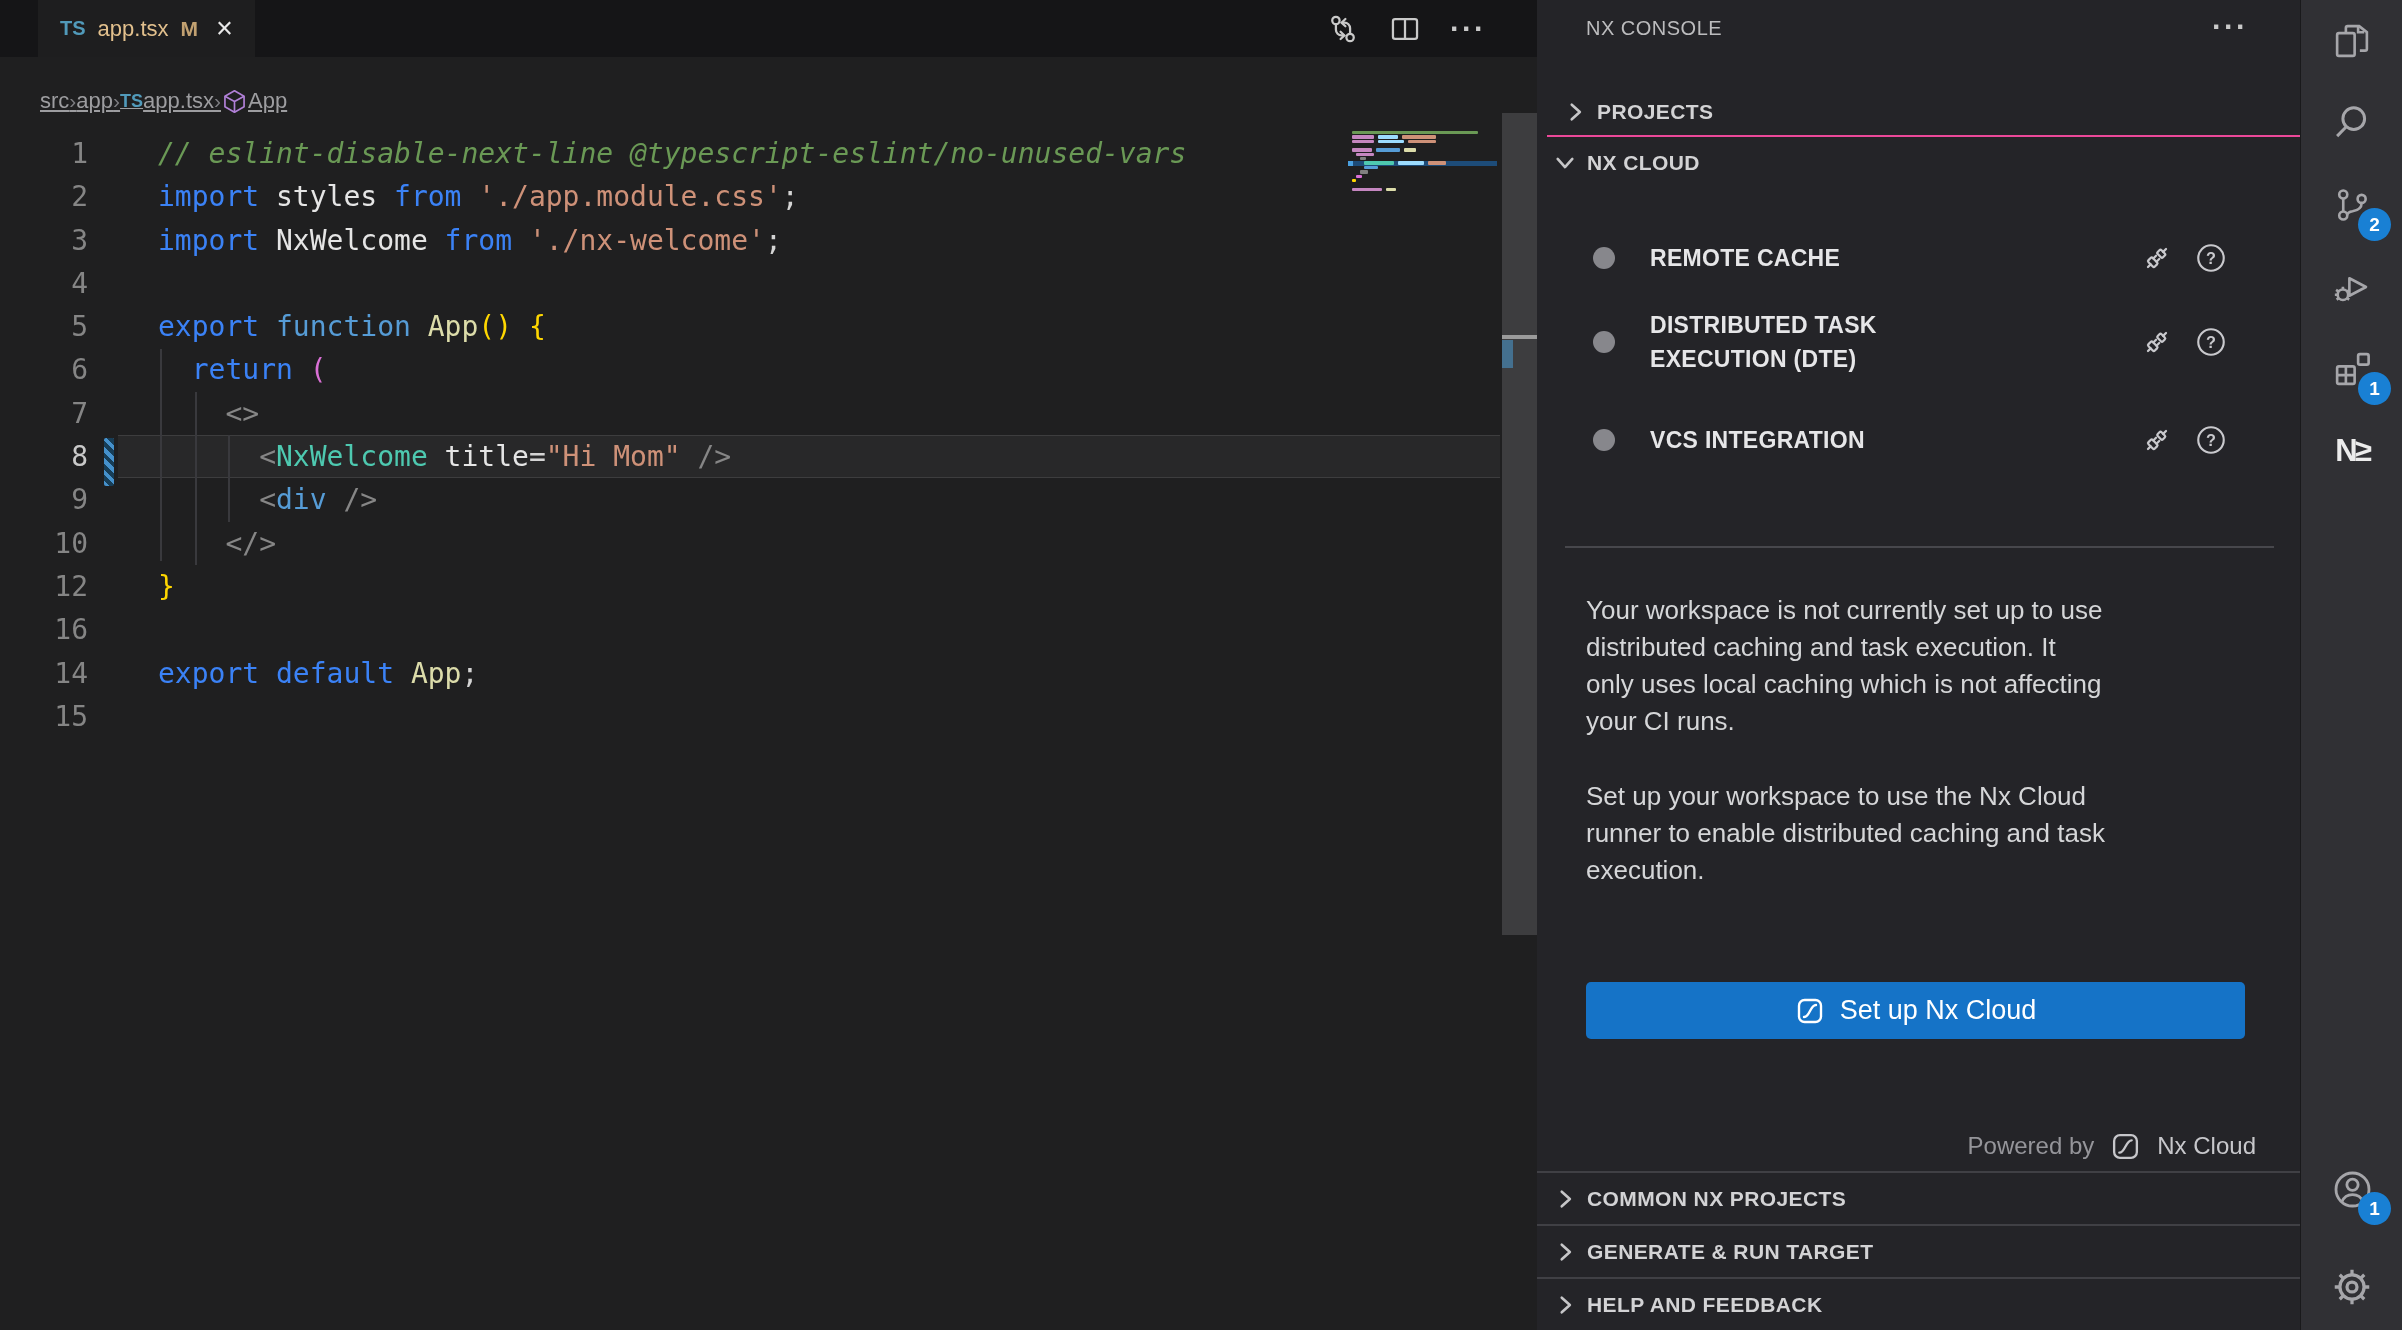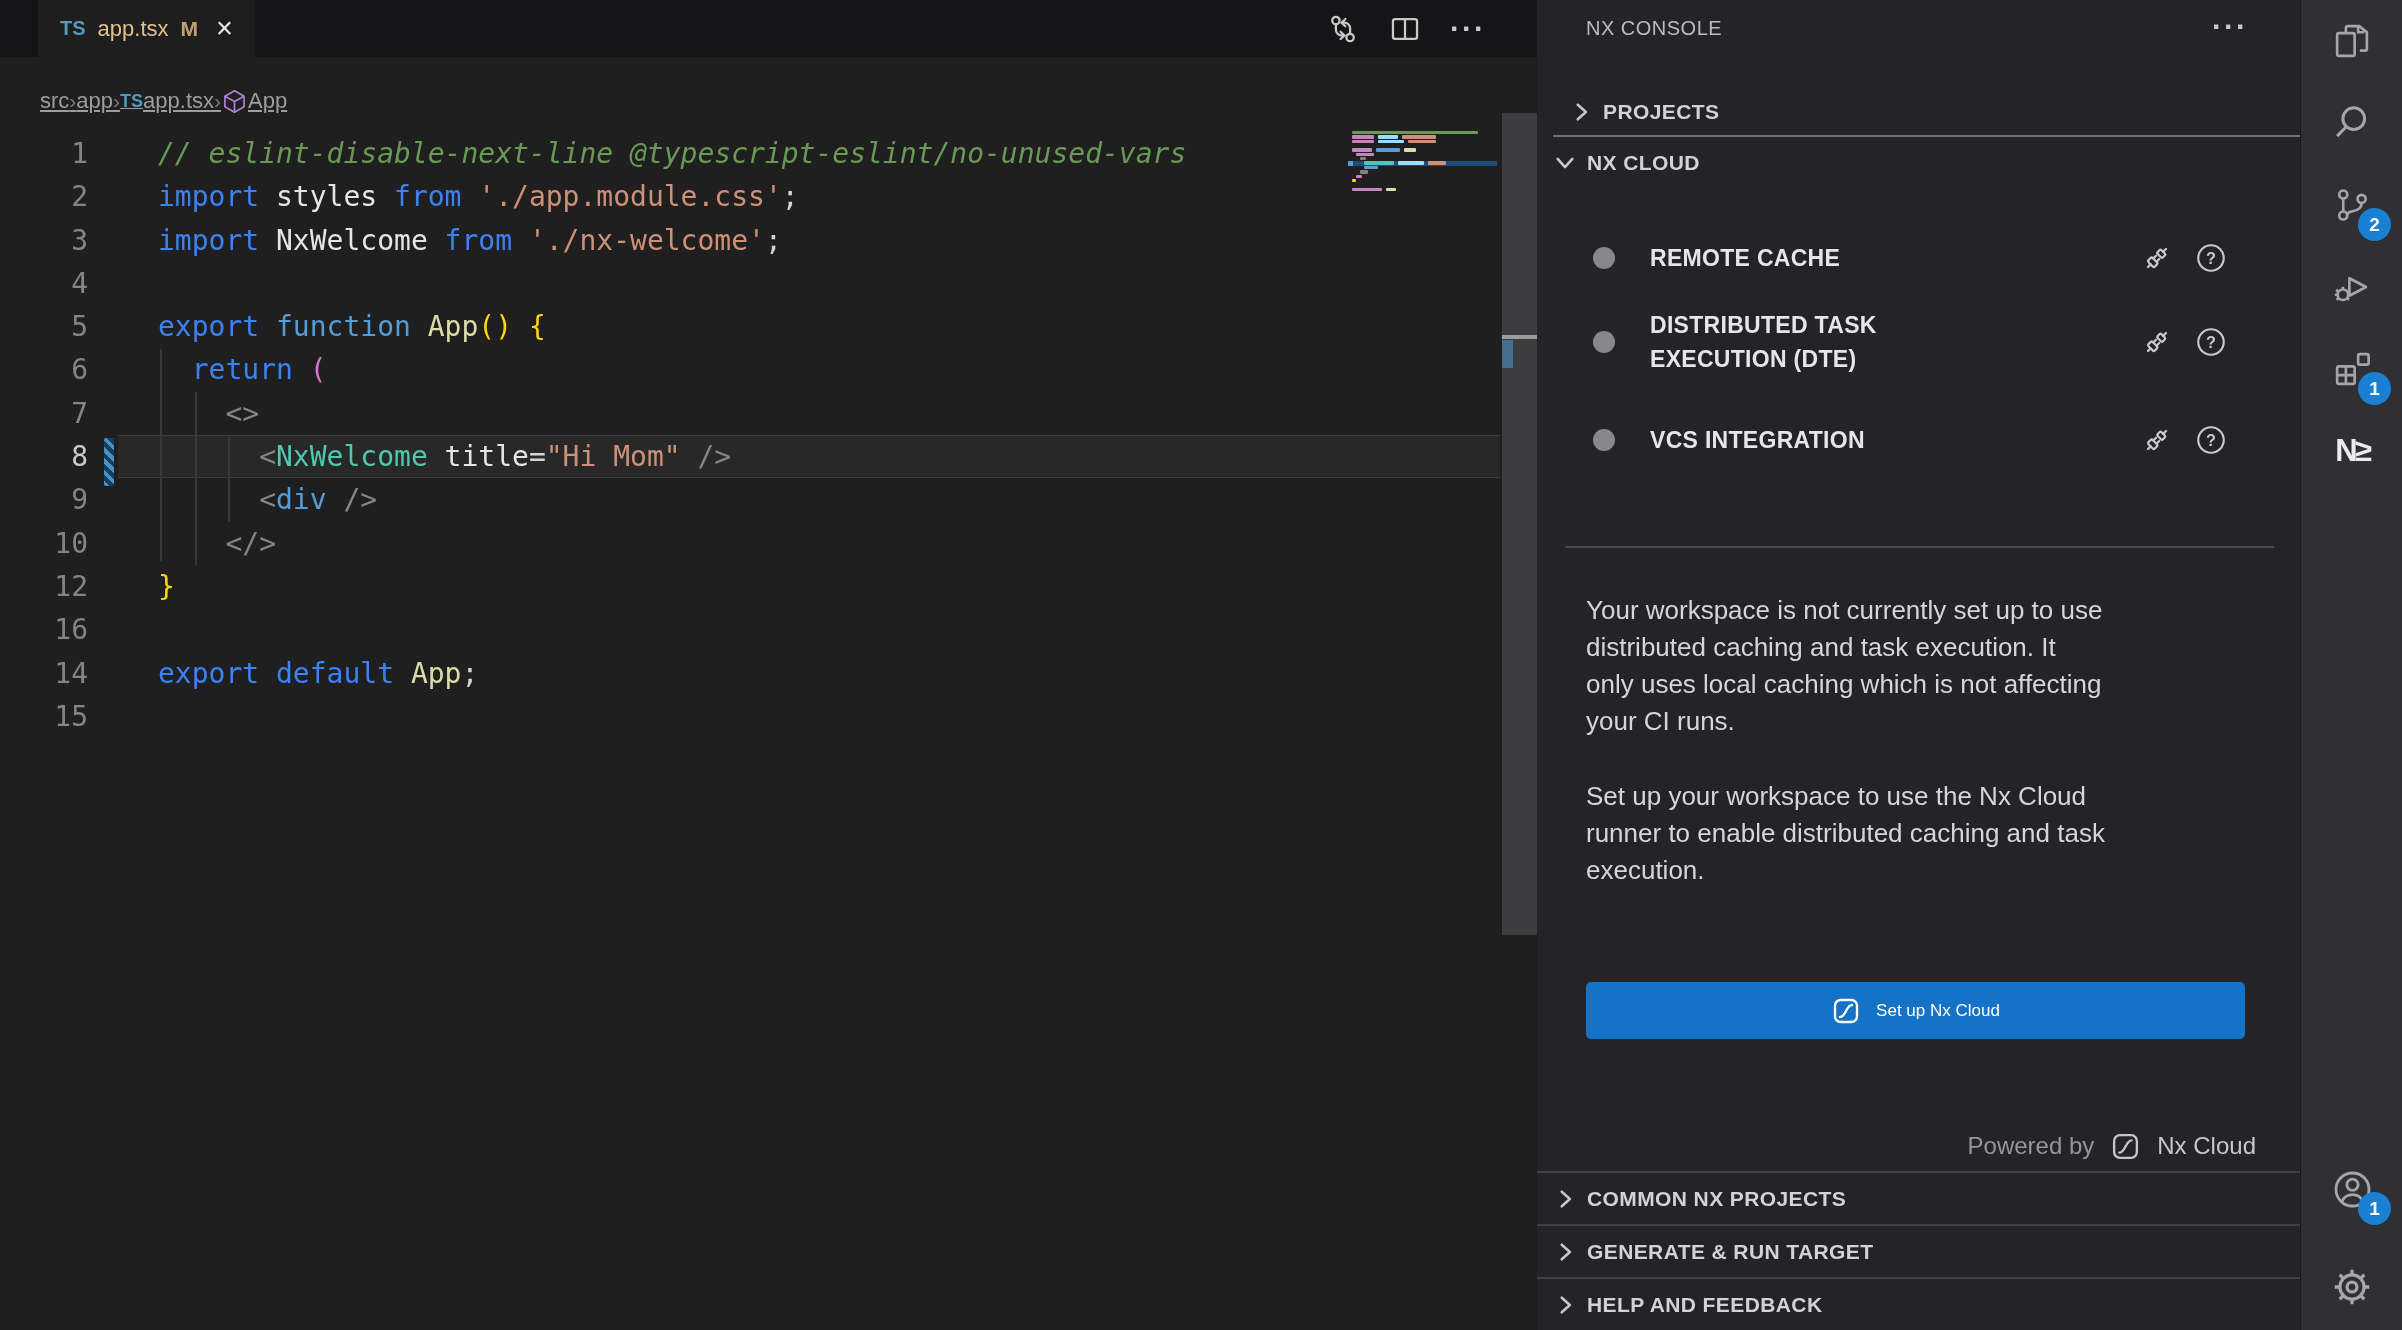--- a/index.html
+++ b/index.html
@@ -49,36 +49,36 @@
   .sb-cursor{position:absolute;left:0;top:222px;width:35px;height:4px;background:#9b9b9b;}
   .sb-mod{position:absolute;left:0;top:227px;width:11px;height:28px;background:#44708F;}
 
   
   .panel{position:absolute;left:1537px;top:0;width:763px;height:1330px;background:#242428;}
   .panel-title{position:absolute;left:49px;top:17px;font-size:20px;letter-spacing:0.5px;color:#bcbcbe;}
   .panel-more{position:absolute;right:52px;top:10px;font-size:30px;font-weight:bold;letter-spacing:2px;color:#c9c9c9;cursor:pointer;}
   .sect{display:flex;align-items:center;gap:9px;padding-left:15px;
         font-size:21px;font-weight:bold;letter-spacing:0.4px;color:#d3d3d5;cursor:pointer;}
   .sect .chev{display:flex;color:#c6c6c8;}
-  .sect-projects{position:absolute;left:16px;top:88px;width:763px;height:47px;border-bottom:2px solid #737373;}
+  .sect-projects{position:absolute;left:10px;top:88px;width:763px;height:47px;border-bottom:2px solid #ec4899;}
   .sect-nxcloud{position:absolute;left:0;top:139px;width:763px;height:47px;}
 
   .features{position:absolute;left:0;top:0;width:763px;}
   .feat{position:absolute;left:0;width:763px;display:flex;align-items:center;}
   .feat .dot{position:absolute;left:56px;width:22px;height:22px;border-radius:50%;background:#87878c;}
   .feat .flabel{position:absolute;left:113px;width:320px;font-size:23px;font-weight:bold;
                 letter-spacing:0.3px;color:#e6e6e8;line-height:34px;}
   .feat .plug{position:absolute;right:125px;color:#c9c9cd;display:flex;cursor:pointer;}
   .feat .help{position:absolute;right:72px;color:#c9c9cd;display:flex;cursor:pointer;}
   .nx-divider{position:absolute;left:28px;right:26px;top:546px;height:2px;background:#47474c;}
   .nx-msg{position:absolute;left:49px;width:666px;font-size:26px;line-height:37px;color:#d5d6d8;white-space:pre-line;}
   #msg1{top:592px;} #msg2{top:778px;}
   .setup-btn{position:absolute;left:49px;top:982px;width:659px;height:57px;border-radius:5px;
              background:#1573C7;display:flex;align-items:center;justify-content:center;gap:15px;
-             color:#fff;font-size:17px;cursor:pointer;}
+             color:#fff;font-size:27px;cursor:pointer;}
   .powered{position:absolute;top:1126px;right:44px;height:40px;display:flex;align-items:center;gap:16px;}
   .powered .pby{font-size:24px;color:#95959a;}
   .powered .brand{font-size:24px;color:#c7c7cb;}
   .powered .logo{color:#c7c7cb;display:flex;}
   .bottom-sections{position:absolute;left:0;top:1171px;width:763px;}
   .bsect{height:51px;border-top:2px solid #404045;}
 
   
   .activity{position:absolute;left:2300px;top:0;width:102px;height:1330px;background:#303034;border-left:1px solid #19191b;}
   .ab-item{position:relative;width:102px;height:82px;display:flex;align-items:center;justify-content:center;

